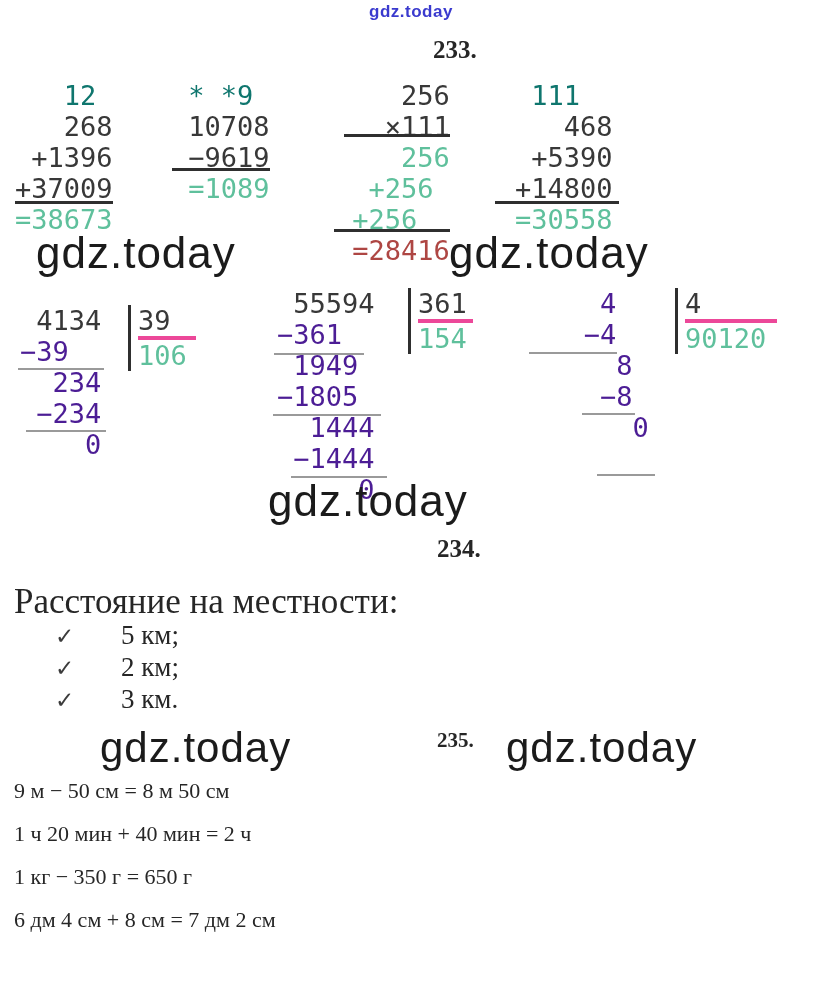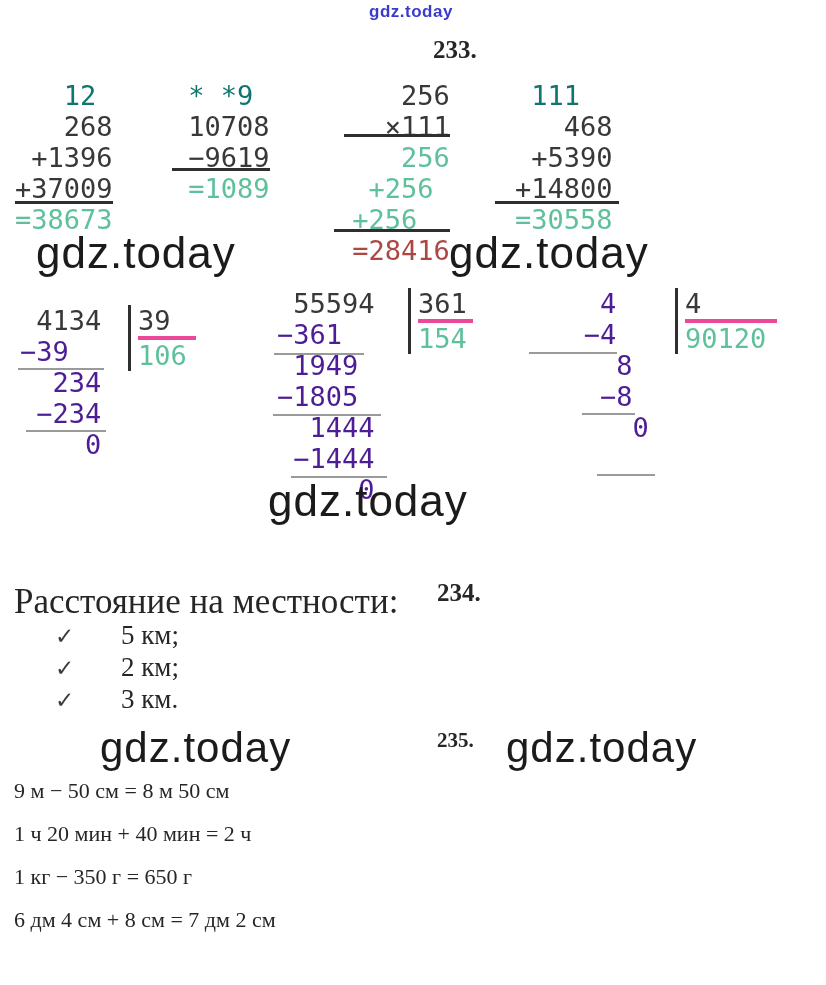--- a/index.html
+++ b/index.html
@@ -162,21 +162,21 @@
       <div class="rule r3"></div>
     </div>
     <div class="div-right">
       <pre class="divisor">4</pre>
       <pre class="quotient green">90120</pre>
     </div>
   </div>
 
   <div class="wm" style="left:268px;top:479px;">gdz.today</div>
 
-  <div class="pnum" style="left:437px;top:536px;margin-top:44px;">234.</div>
+  <div class="pnum" style="left:437px;top:536px;">234.</div>
 
   <div class="serif sec-title">Расстояние на местности:</div>
 
   <div class="checklist">
     <div class="check-item">
       <span class="check-mark">✓</span>
       <span class="serif check-text">5 км;</span>
     </div>
     <div class="check-item">
       <span class="check-mark">✓</span>

